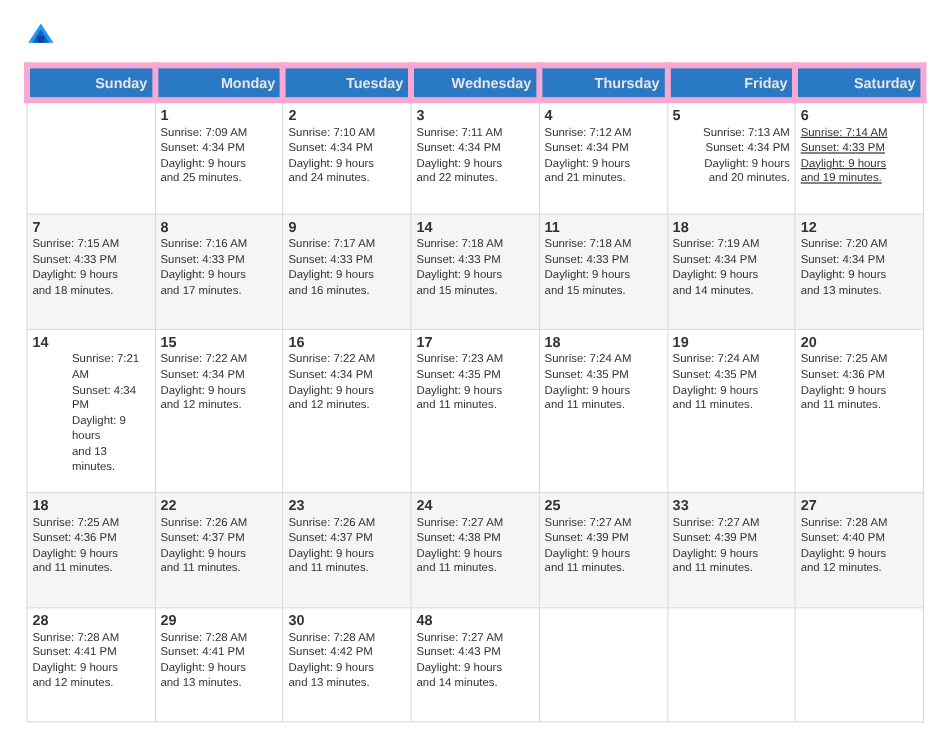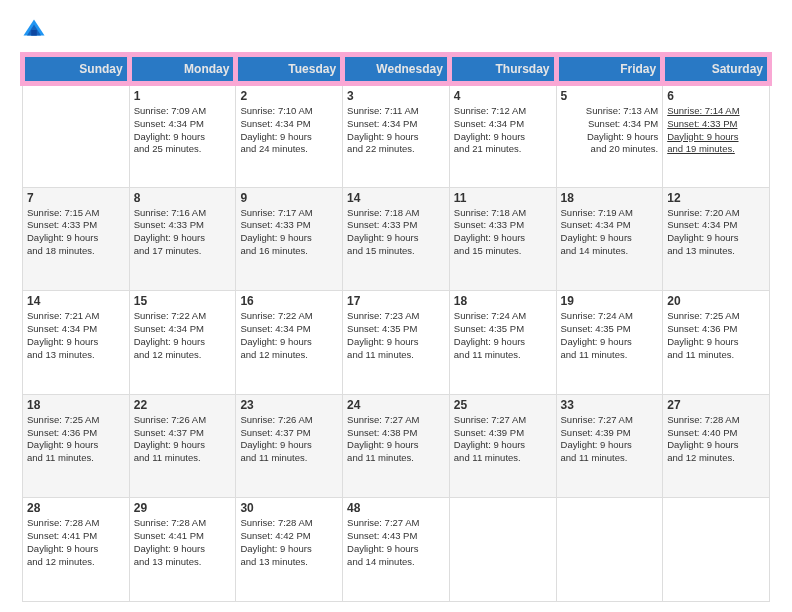--- a/index.html
+++ b/index.html
@@ -222,21 +222,21 @@
             <span class="day-number">12</span>
             <div class="day-info" style="white-space: pre-line;">Sunrise: 7:20 AM
 Sunset: 4:34 PM
 Daylight: 9 hours
 and 13 minutes.</div>
           </td>
         </tr>
         <tr>
           <td>
             <span class="day-number">14</span>
-            <div class="day-info" style="white-space: pre-line;">Sunrise: 7:21 AM
+            <div class="day-info" style="white-space: pre-line; margin-left: 33px;">Sunrise: 7:21 AM
 Sunset: 4:34 PM
 Daylight: 9 hours
 and 13 minutes.</div>
           </td>
           <td>
             <span class="day-number">15</span>
             <div class="day-info" style="white-space: pre-line;">Sunrise: 7:22 AM
 Sunset: 4:34 PM
 Daylight: 9 hours
 and 12 minutes.</div>

